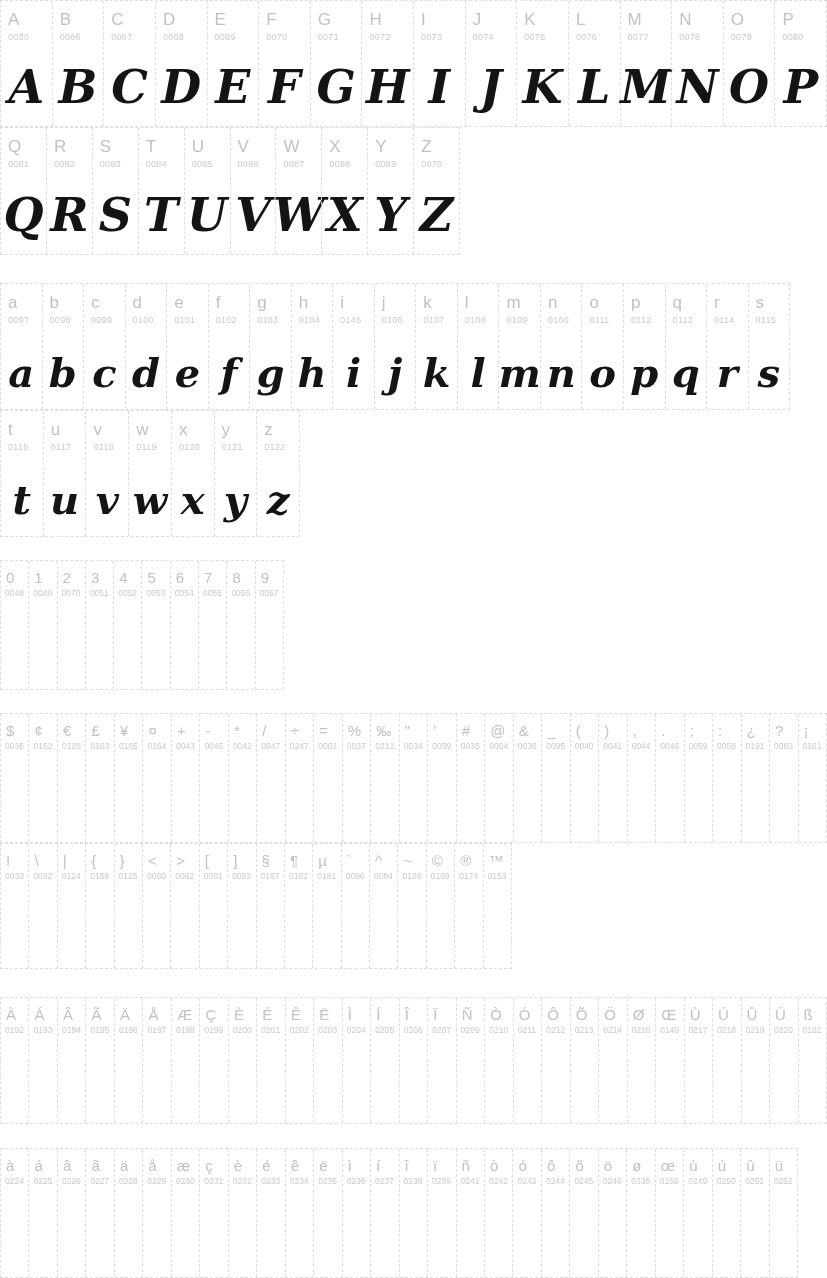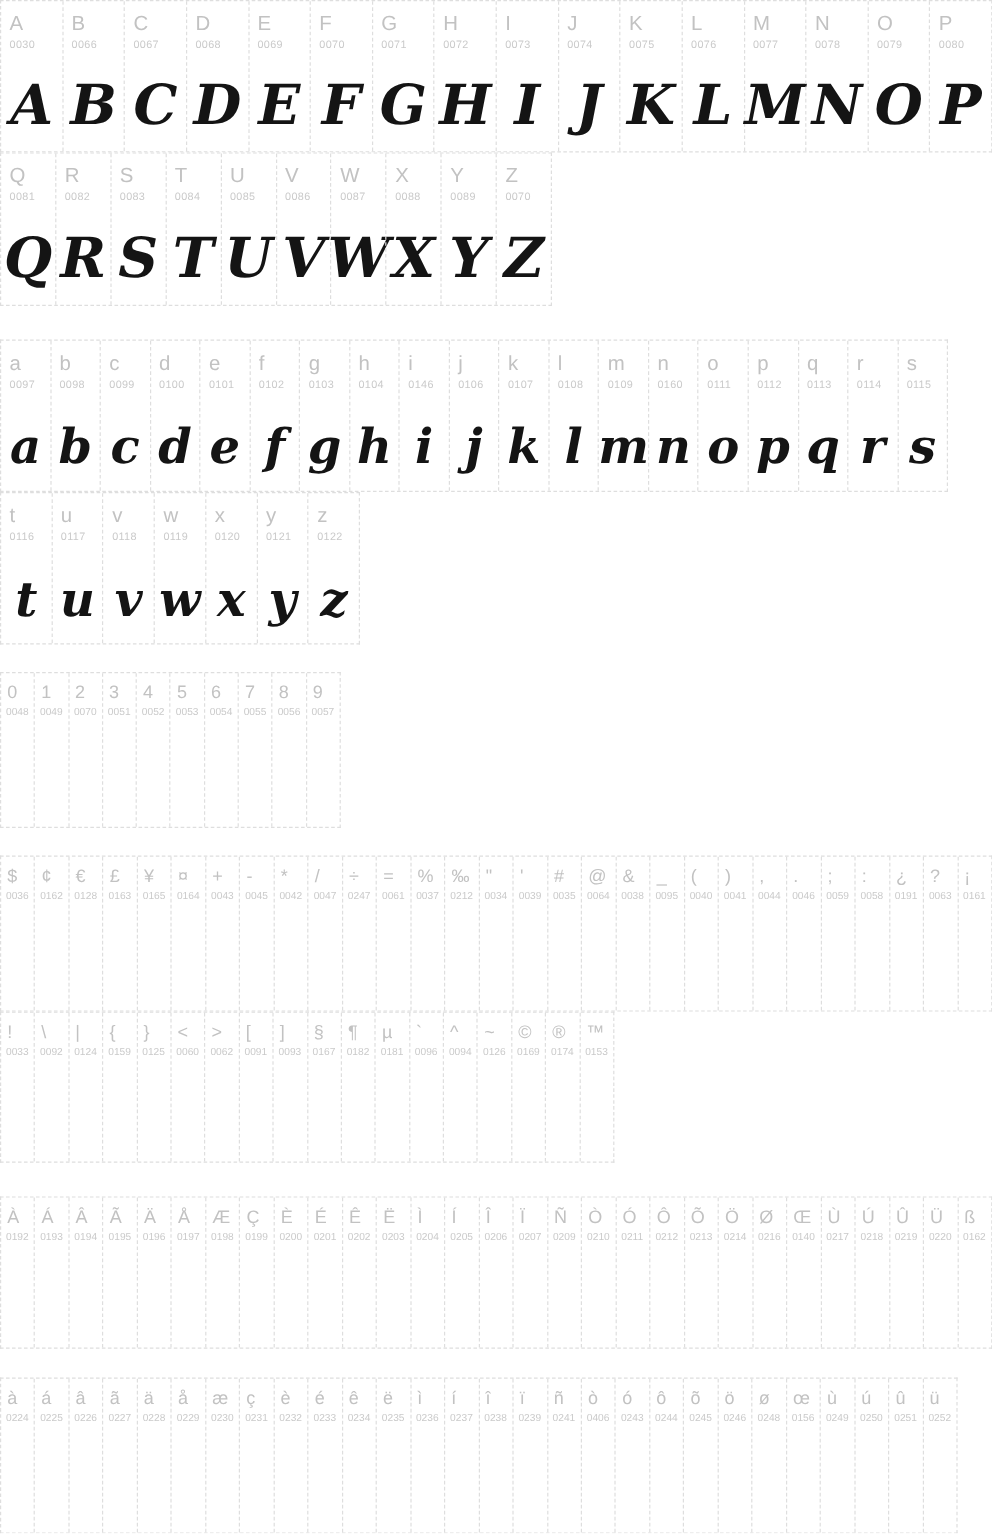--- a/index.html
+++ b/index.html
@@ -743,41 +743,41 @@
       <div class="cell">
         <div class="cell-char">ï</div>
         <div class="cell-code">0239</div>
       </div>
       <div class="cell">
         <div class="cell-char">ñ</div>
         <div class="cell-code">0241</div>
       </div>
       <div class="cell">
         <div class="cell-char">ò</div>
-        <div class="cell-code">0406</div>
+        <div class="cell-code">0242</div>
       </div>
       <div class="cell">
         <div class="cell-char">ó</div>
         <div class="cell-code">0243</div>
       </div>
       <div class="cell">
         <div class="cell-char">ô</div>
         <div class="cell-code">0244</div>
       </div>
       <div class="cell">
         <div class="cell-char">õ</div>
         <div class="cell-code">0245</div>
       </div>
       <div class="cell">
         <div class="cell-char">ö</div>
         <div class="cell-code">0246</div>
       </div>
       <div class="cell">
         <div class="cell-char">ø</div>
-        <div class="cell-code">0248</div>
+        <div class="cell-code">0339</div>
       </div>
       <div class="cell">
         <div class="cell-char">œ</div>
         <div class="cell-code">0156</div>
       </div>
       <div class="cell">
         <div class="cell-char">ù</div>
         <div class="cell-code">0249</div>
       </div>
       <div class="cell">

